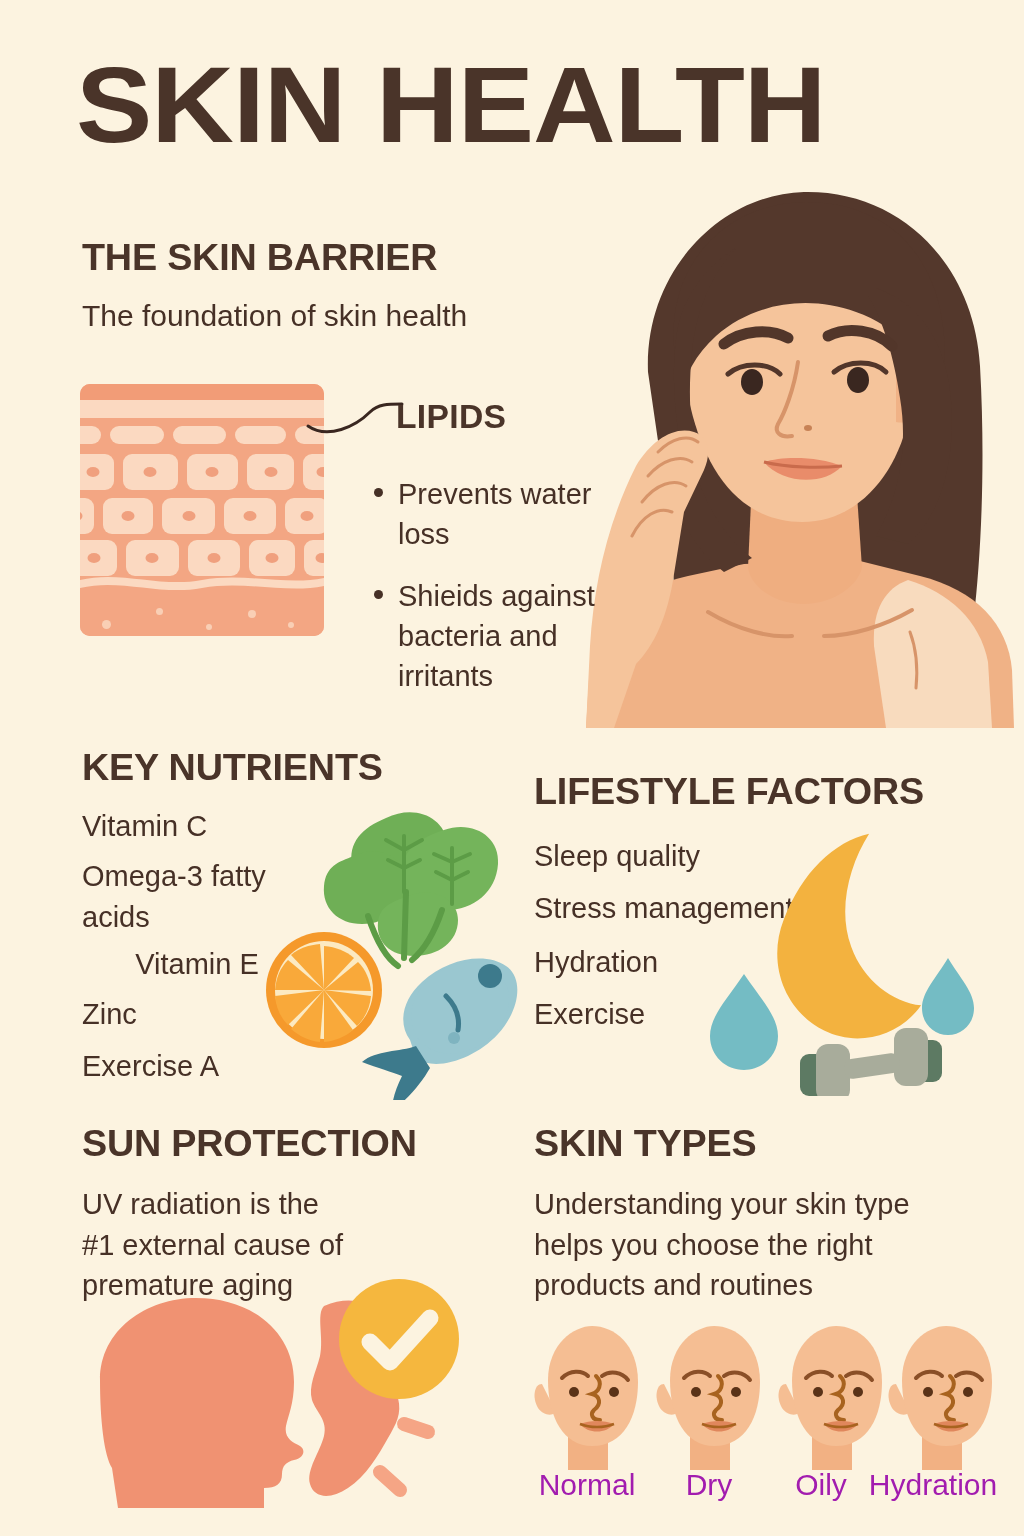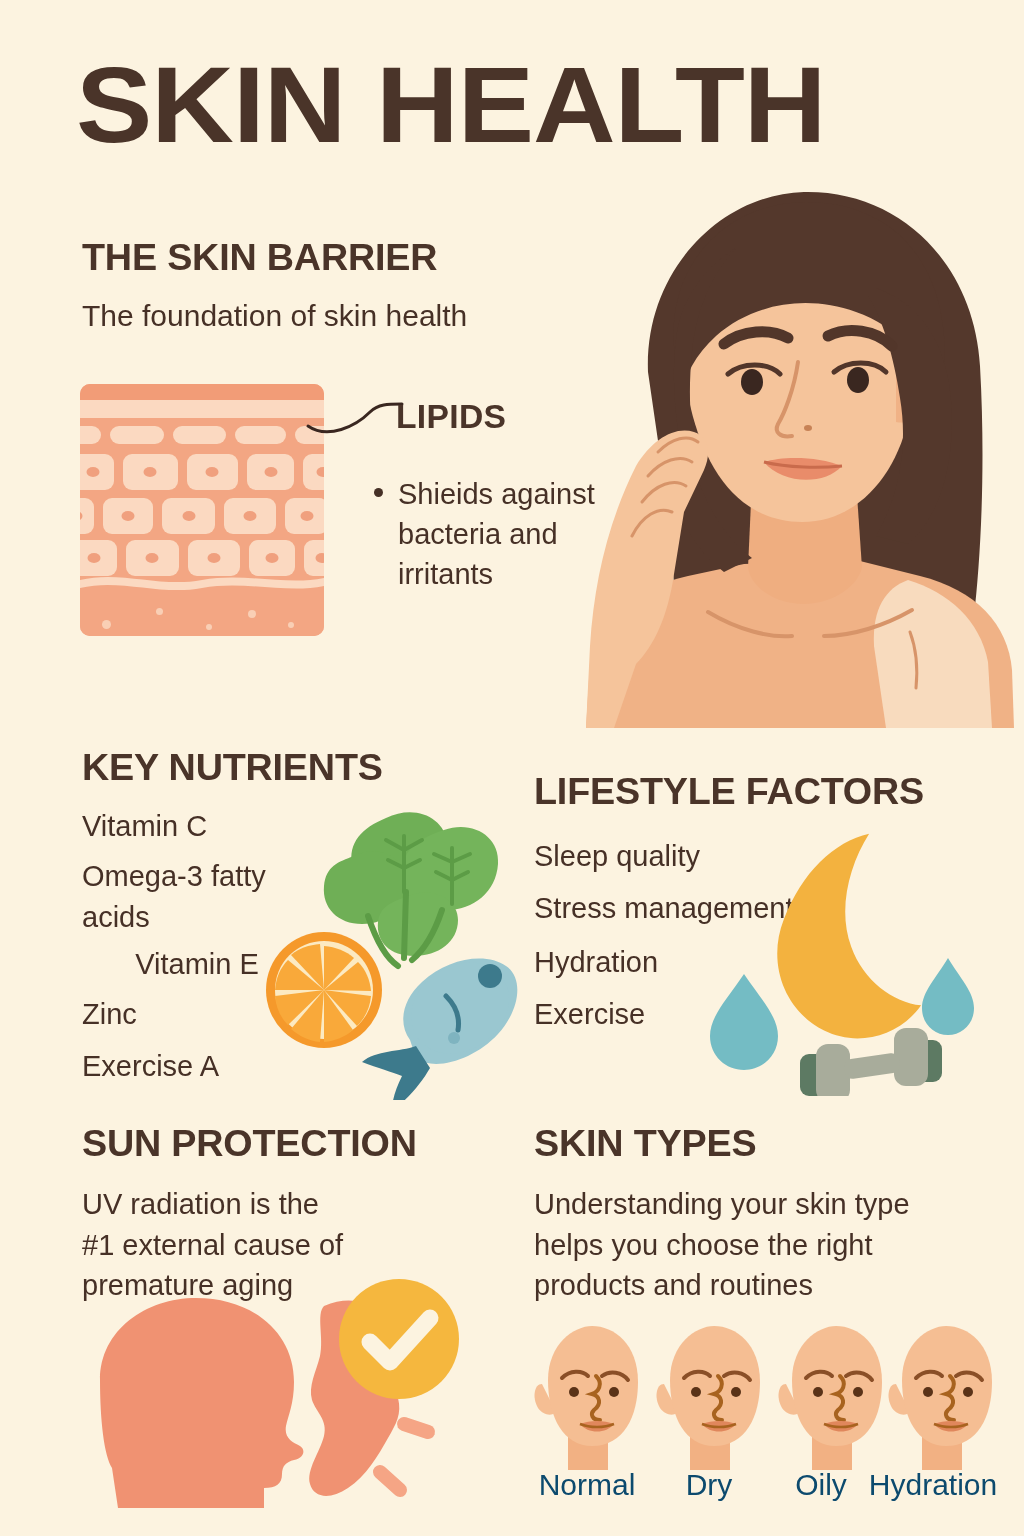--- a/index.html
+++ b/index.html
@@ -71,21 +71,21 @@
   .nut-icons { position:absolute; left:258px; top:800px; width:270px; height:300px; }
   .life-icons { position:absolute; left:698px; top:828px; width:300px; height:268px; }
 
   
   .sun-icons { position:absolute; left:76px; top:1262px; width:400px; height:262px; }
 
   
   .types-row { position:absolute; left:528px; top:1320px; width:472px; height:160px; }
   .type-labels { position:absolute; left:528px; top:1468px; width:472px; height:40px; }
   .type-label {
-    position:absolute; font-size:30px; color:#0c4a6e; text-align:center; line-height:1.1;
+    position:absolute; font-size:30px; color:#a21caf; text-align:center; line-height:1.1;
   }
 </style>
 </head>
 <body>
 
 <div class="poster">
 
   <div class="title">SKIN HEALTH</div>
 
   <div class="woman">
@@ -243,20 +243,21 @@
     <div class="speck" style="left:168px; top:226px; width:8px; height:8px;"></div>
     <div class="speck" style="left:208px; top:238px; width:6px; height:6px;"></div>
   </div>
 
   <svg class="lead-line" width="110" height="50" viewBox="0 0 110 50">
     <path d="M8 34 C28 48 56 34 70 20 C78 12 88 12 102 12" fill="none" stroke="#3A2720" stroke-width="3" stroke-linecap="round"></path>
   </svg>
   <div class="lipid-label">LIPIDS</div>
 
   <ul class="bullets">
+    <li>Prevents water loss</li>
     <li>Shieids against bacteria and irritants</li>
   </ul>
 
   <div class="h-sec" style="left:82px; top:748px;">KEY NUTRIENTS</div>
   <div class="body-txt" style="left:82px; top:806px; width:230px;">Vitamin C</div>
   <div class="body-txt" style="left:82px; top:856px; width:218px;">Omega-3 fatty acids</div>
   <div class="body-txt" style="left:82px; top:944px; width:230px;text-align:center;">Vitamin E</div>
   <div class="body-txt" style="left:82px; top:994px; width:230px;">Zinc</div>
   <div class="body-txt" style="left:82px; top:1046px; width:230px;">Exercise A</div>
 

